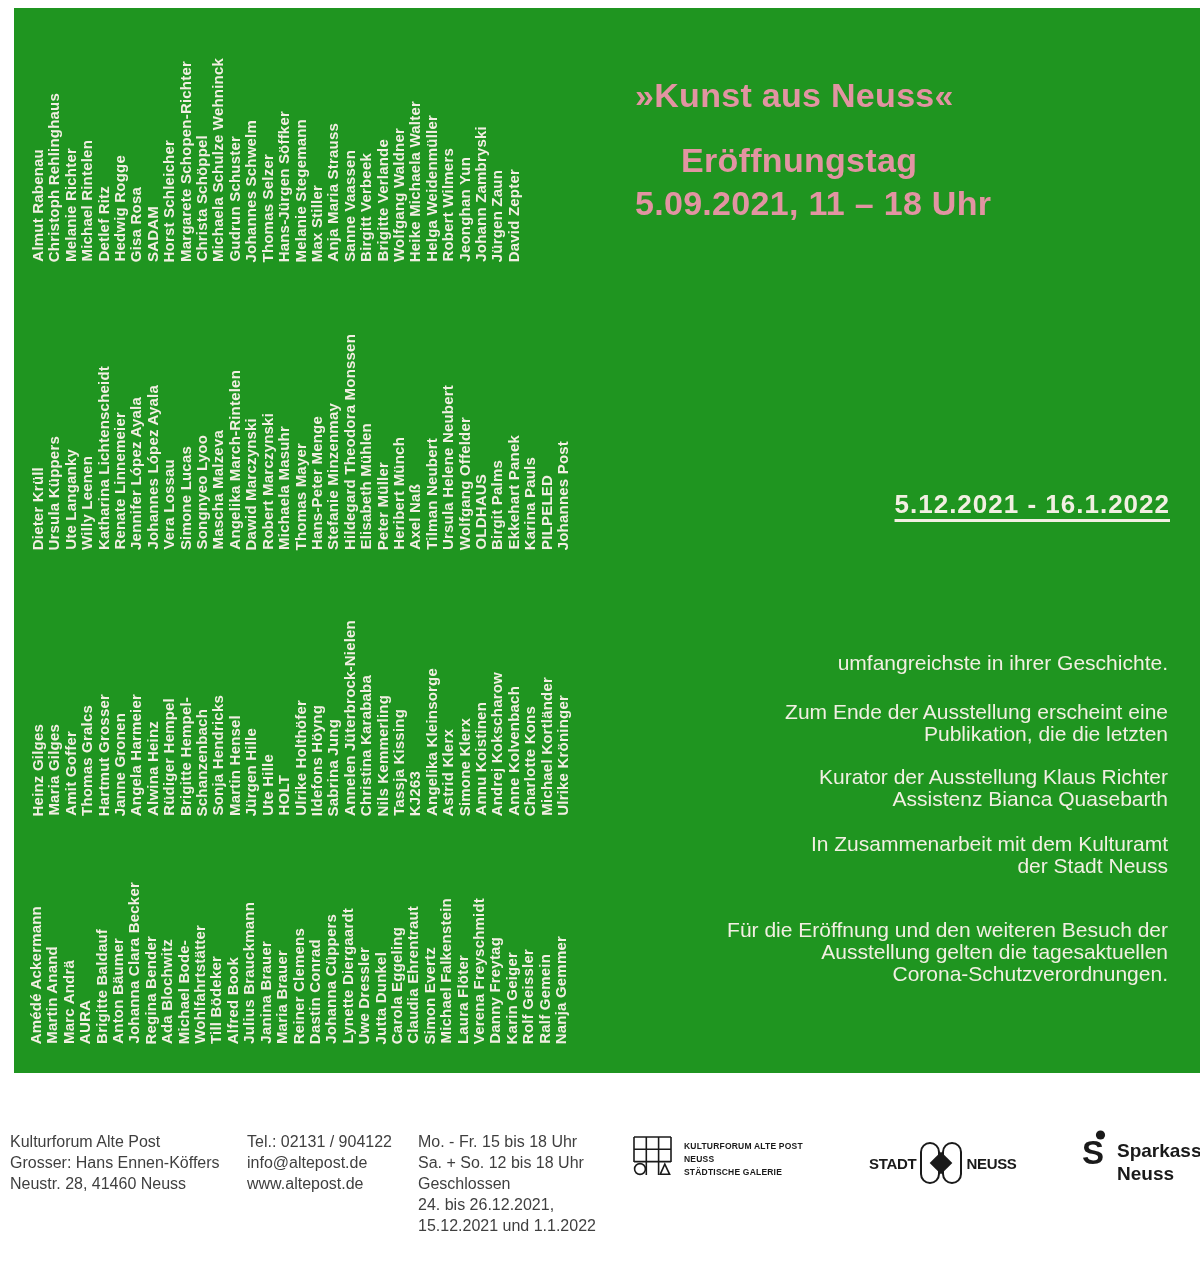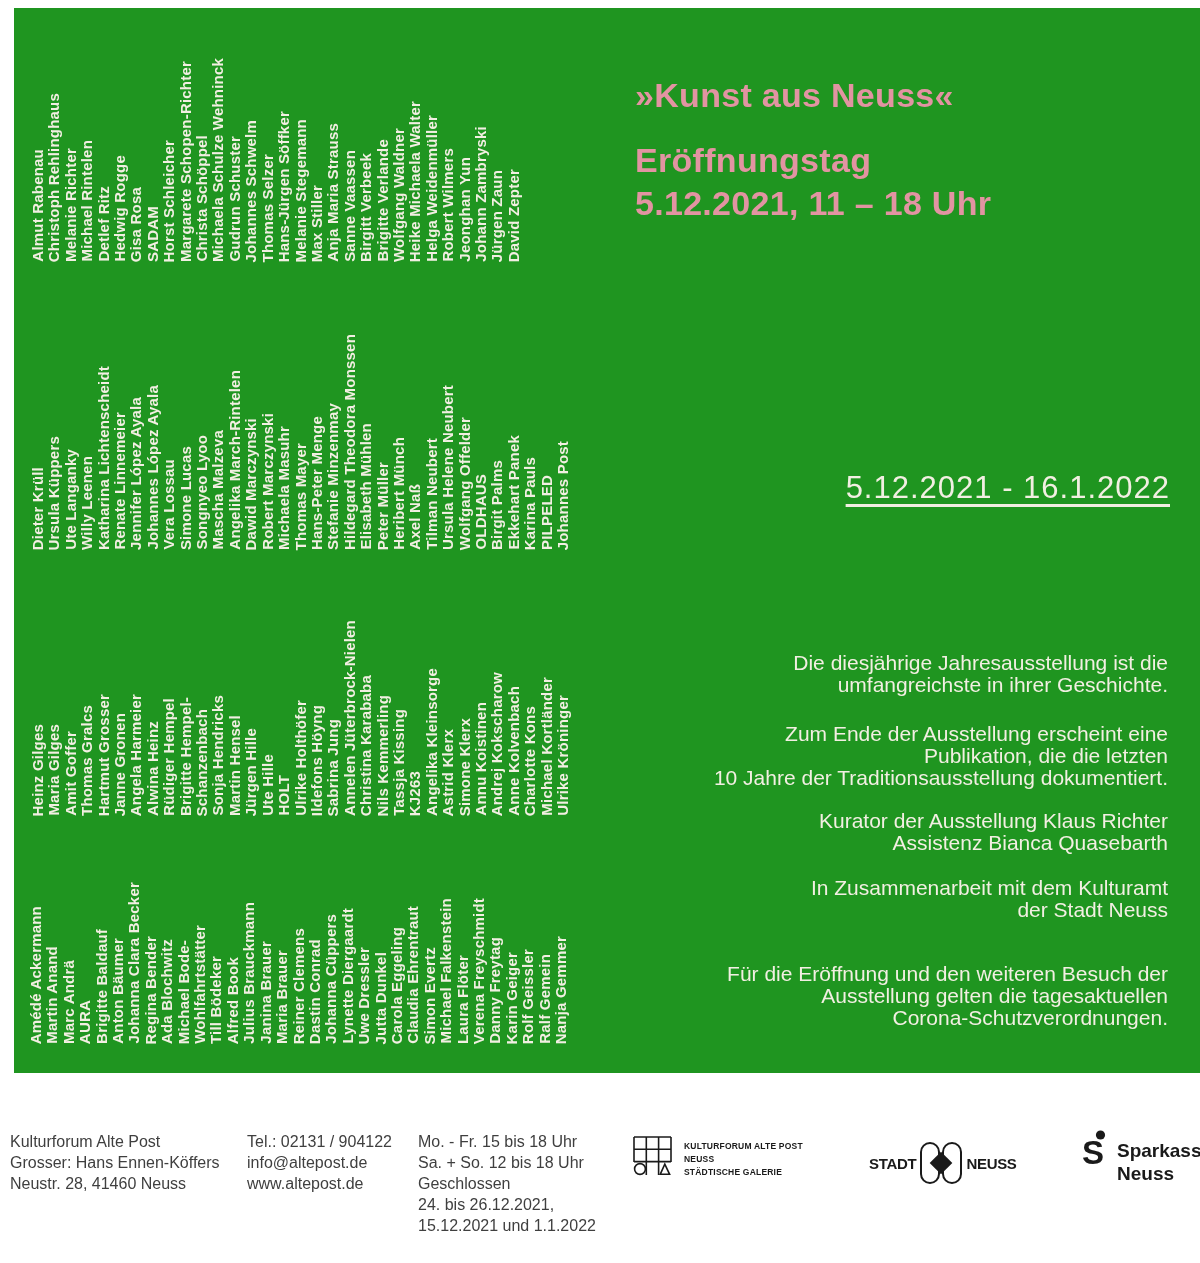--- a/index.html
+++ b/index.html
@@ -18,25 +18,25 @@
     color:var(--cream);letter-spacing:0.2px;
   }
   .g1{left:16px;bottom:811px;}
   .g2{left:16px;bottom:523px;}
   .g3{left:16px;bottom:257px;}
   .g4{left:14px;bottom:29px;}
 
   
   .headline{position:absolute;left:621px;top:66px;color:var(--pink);font-weight:700;
     font-size:34px;line-height:43px;letter-spacing:0.3px;}
-  .opening-gap{margin-top:22px;}
-
-  
-  .daterange{position:absolute;right:30px;top:462px;color:var(--cream);font-weight:400;
-    font-size:31px;letter-spacing:1px;text-decoration:underline;
+  .opening-gap{margin-top:22px;margin-left:46px;}
+
+  
+  .daterange{position:absolute;right:30px;top:481px;color:var(--cream);font-weight:700;
+    font-size:26px;letter-spacing:1px;text-decoration:underline;
     text-decoration-thickness:3px;text-underline-offset:6px;}
 
   
   .paras{position:absolute;right:32px;top:644px;text-align:right;color:var(--cream);
     font-size:21px;line-height:22px;}
   .para{margin-bottom:27px;}
   .para.mb-lg{margin-bottom:21px;}
   .para.mb-md{margin-bottom:23px;margin-top:15px;}
   .para.mb-xl{margin-bottom:42px;}
 
@@ -194,34 +194,32 @@
         <span class="ncol">Danny Freytag</span>
         <span class="ncol">Karin Geiger</span>
         <span class="ncol">Rolf Geissler</span>
         <span class="ncol">Ralf Gemein</span>
         <span class="ncol">Nanja Gemmer</span>
       </div>
 
     <div class="headline">
       <div>»Kunst aus Neuss«</div>
       <div class="opening-gap">Eröffnungstag</div>
-      <div>5.12.2021, 11 – 18 Uhr</div>
+      <div>5.09.2021, 11 – 18 Uhr</div>
     </div>
 
     <div class="daterange">5.12.2021 - 16.1.2022</div>
 
     <div class="paras">
       <div class="para">
-          <div>Die diesjährige Jahresausstellung ist die</div>
           <div>umfangreichste in ihrer Geschichte.</div>
         </div>
       <div class="para mb-lg">
           <div>Zum Ende der Ausstellung erscheint eine</div>
           <div>Publikation, die die letzten</div>
-          <div>10 Jahre der Traditionsausstellung dokumentiert.</div>
         </div>
       <div class="para mb-md">
           <div>Kurator der Ausstellung Klaus Richter</div>
           <div>Assistenz Bianca Quasebarth</div>
         </div>
       <div class="para mb-xl">
           <div>In Zusammenarbeit mit dem Kulturamt</div>
           <div>der Stadt Neuss</div>
         </div>
       <div class="para">

